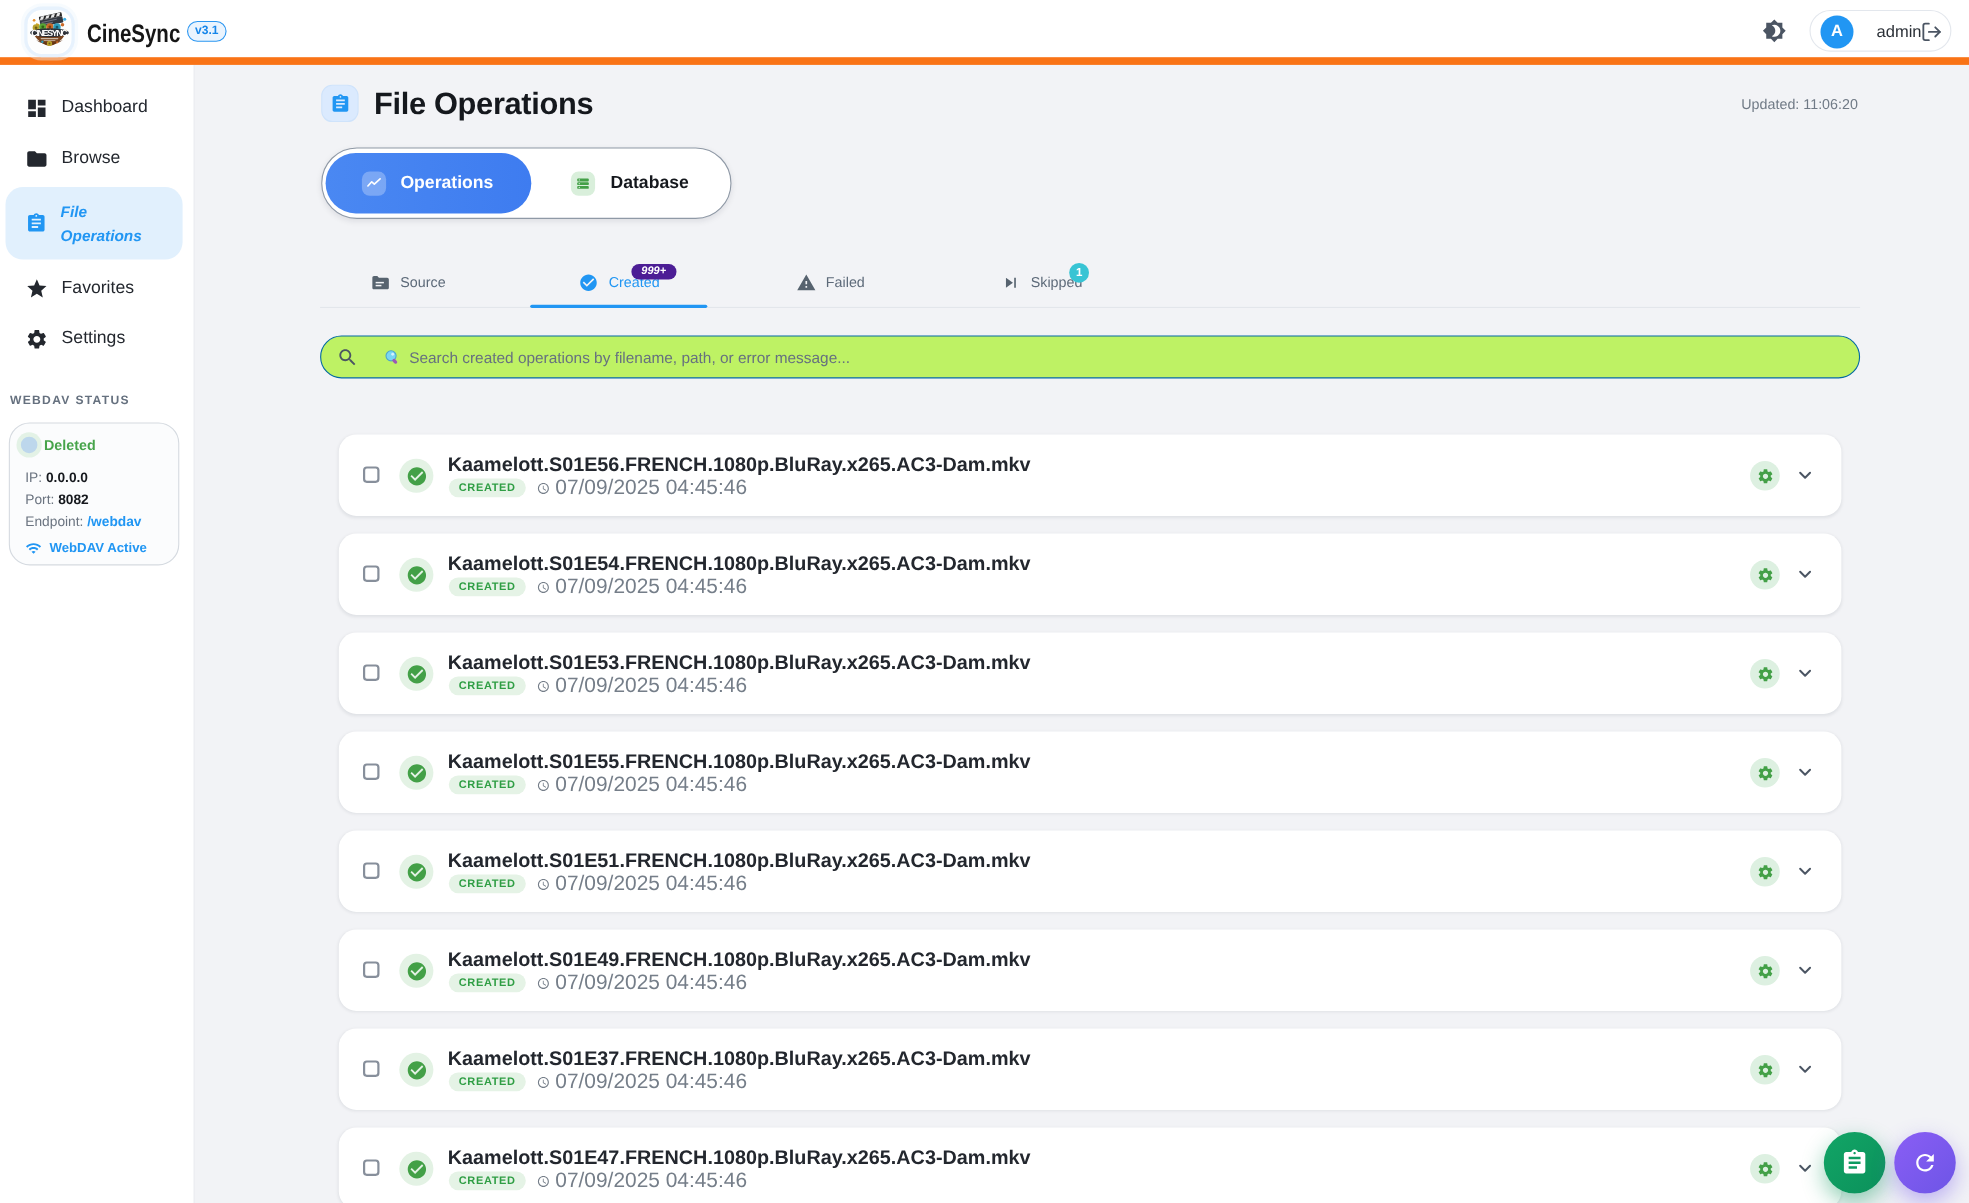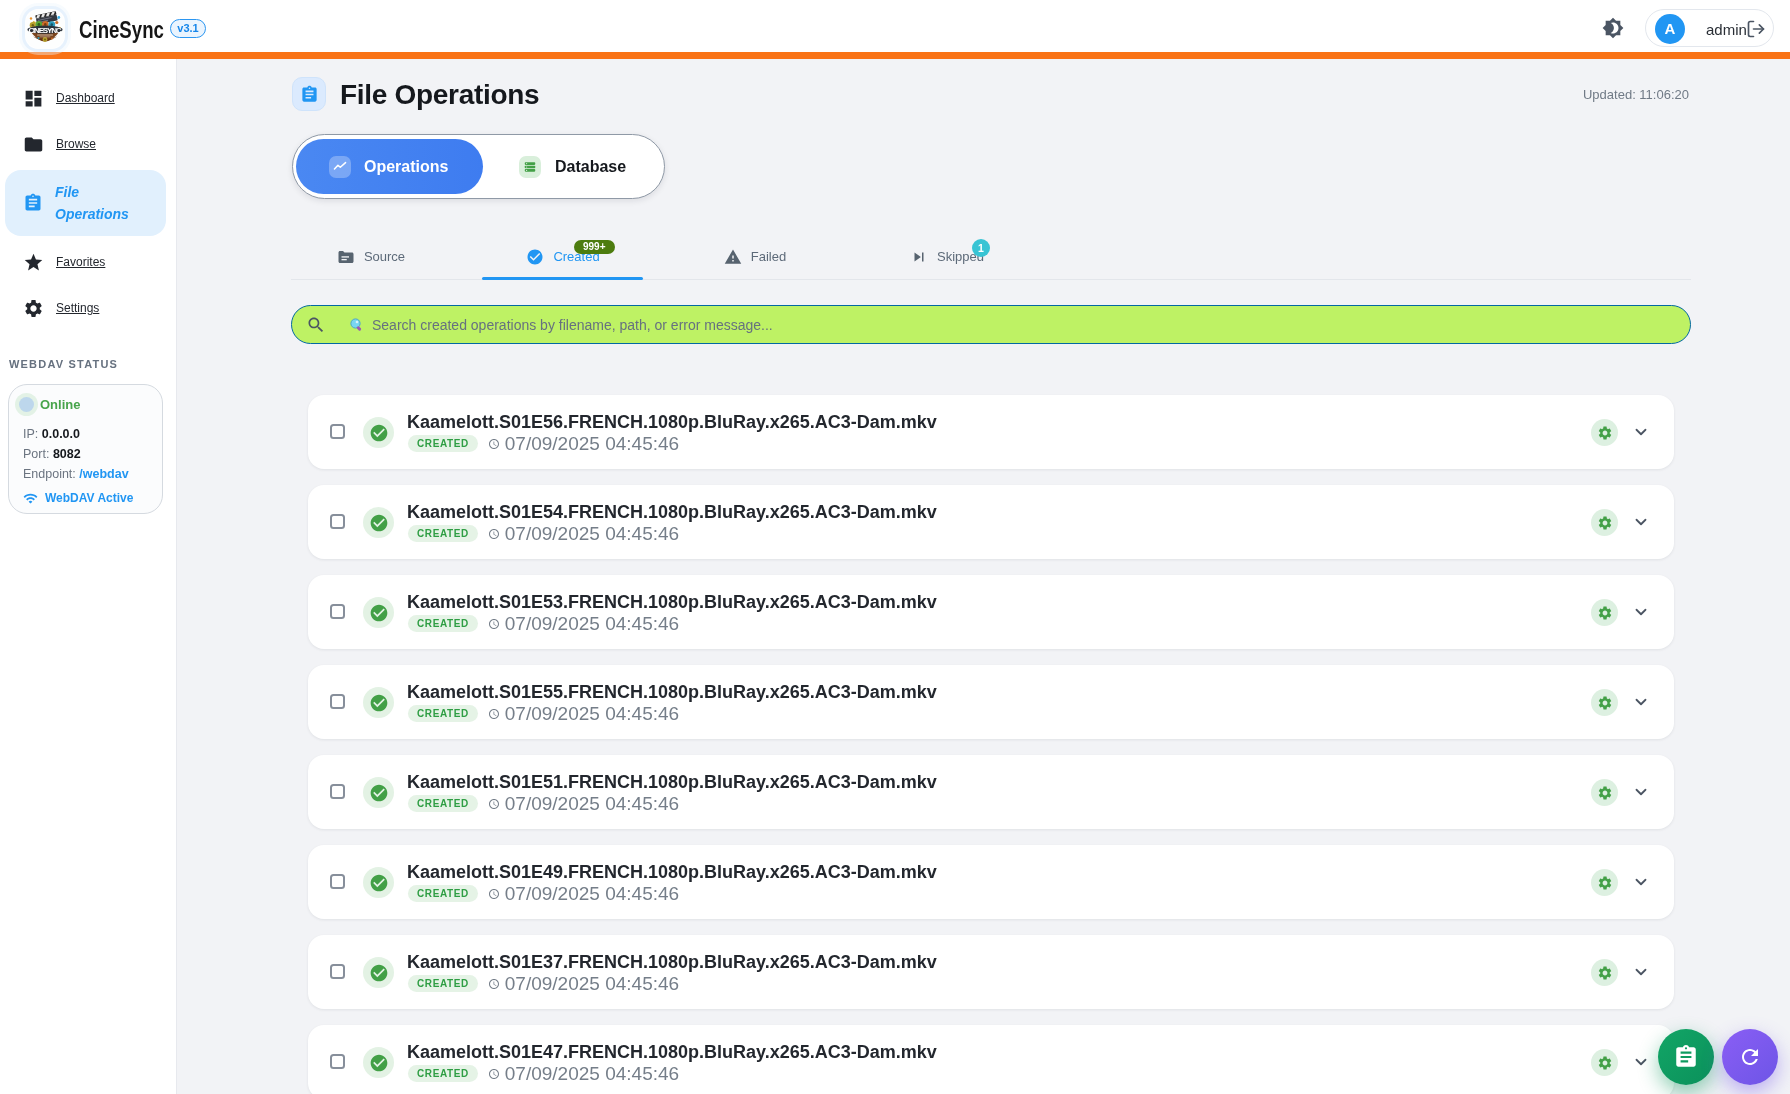--- a/index.html
+++ b/index.html
@@ -16,21 +16,21 @@
 .userpill { position:absolute; left:1645px; top:9px; width:129px; height:38px; border:1px solid #e3e7ed; border-radius:19px; background:#fff; }
 .avatar { position:absolute; left:9px; top:4px; width:30px; height:30px; border-radius:50%; background:#2196f3; color:#fff; font-size:15px; font-weight:bold; text-align:center; line-height:30px; }
 .uname { position:absolute; left:60px; top:11px; font-size:15px; color:#2a2f36; }
 .logout { position:absolute; left:100px; top:9px; }
 
 
 .sidebar { position:absolute; left:0; top:59px; width:177px; height:1035px; background:#fff; border-right:1px solid #e7e9ee; z-index:10; }
 .nav { padding-top:19px; }
 .nitem { height:40px; margin:0 5px 6px 5px; display:flex; align-items:center; }
 .nitem svg { margin-left:18px; flex:none; }
-.nitem span { margin-left:12px; font-size:12px; color:#23272e;text-decoration:underline; }
+.nitem span { margin-left:12px; font-size:16px; color:#23272e; }
 .nactive { height:66px; margin:0 10px 6px 5px; background:#e1f0fd; border-radius:16px; display:flex; align-items:center;font-style:italic; }
 .nactive svg { margin-left:18px; flex:none; }
 .nactive div { margin-left:12px; font-size:14px; font-weight:bold; color:#2196f3; line-height:22px; }
 .whead { margin:30px 0 0 9px; font-size:11px; font-weight:bold; letter-spacing:1.2px; color:#66717f; }
 .wcard { position:absolute; left:8px; top:325px; width:155px; height:130px; background:#fbfcfd; border:1px solid #d5dae0; border-radius:19px; padding:10px 14px; }
 .wonline { display:flex; align-items:center; height:18px; margin:0 0 11px -4px; }
 .wdot { width:15px; height:15px; border-radius:50%; background:#bdd7ec; margin-right:6px; flex:none; box-shadow:0 0 0 4px rgba(104,190,110,.16); }
 .wonline b { font-size:13px; color:#47a44b; }
 .wrow { font-size:12.5px; color:#6b7480; height:20px; line-height:20px; }
 .wrow b { color:#15181d; }
@@ -51,21 +51,21 @@
 .segdb .itile { width:22px; height:22px; border-radius:7px; background:#d9efdb; display:flex; align-items:center; justify-content:center; }
 .segdb span { margin-left:14px; font-size:16px; font-weight:bold; color:#15181d; }
 
 .tabline { position:absolute; left:291px; top:279px; width:1400px; height:1px; background:#e3e6eb; }
 .tabs { position:absolute; left:287px; top:233px; height:47px; display:flex;gap:24px; }
 .tab { position:relative; width:168px; height:47px; display:flex; align-items:center; justify-content:center; }
 .tab svg { flex:none; }
 .tab span { margin-left:9px; font-size:13px; color:#5d6a79; }
 .tab.active span { color:#2196f3; }
 .underline { position:absolute; left:3px; bottom:0; width:161px; height:3px; background:#2196f3; border-radius:2px; }
-.b999 { position:absolute; left:95px; top:7px; height:14px; padding:0 9px; border-radius:8px; background:#4d7c0f; color:#fff; font-size:10px; font-weight:bold; line-height:14px; }
+.b999 { position:absolute; left:95px; top:7px; height:14px; padding:0 9px; border-radius:8px; background:#4c1d95; color:#fff; font-size:10px; font-weight:bold; line-height:14px;font-style:italic; }
 .b1 { position:absolute; left:109px; top:6px; width:18px; height:18px; border-radius:50%; background:#38c4d4; color:#fff; font-size:10.5px; font-weight:bold; text-align:center; line-height:18px; }
 
 .search { position:absolute; left:291px; top:305px; width:1400px; height:39px; background:#bef264; border:1px solid #0369a1; border-radius:20px; display:flex; align-items:center; }
 .search .mag { margin-left:14px; }
 .search .emoji { margin-left:23px; }
 .search .ph { margin-left:7px; font-size:14px; color:#66717f; }
 
 
 .list { position:absolute; left:308px; top:395px; width:1366px; }
 .card { position:relative; width:1366px; height:74px; margin-bottom:16px; background:#fff; border-radius:16px; box-shadow:0 1px 3px rgba(15,23,42,.08); }
@@ -117,21 +117,21 @@
       <svg width="21" height="21" viewBox="0 0 24 24" fill="#23272e">
             <path d="M19.14 12.94c.04-.3.06-.61.06-.94 0-.32-.02-.64-.07-.94l2.03-1.58c.18-.14.23-.41.12-.61l-1.92-3.32c-.12-.22-.37-.29-.59-.22l-2.39.96c-.5-.38-1.03-.7-1.62-.94l-.36-2.54c-.04-.24-.24-.41-.48-.41h-3.84c-.24 0-.43.17-.47.41l-.36 2.54c-.59.24-1.13.57-1.62.94l-2.39-.96c-.22-.08-.47 0-.59.22L2.74 8.87c-.12.21-.08.47.12.61l2.03 1.58c-.05.3-.09.63-.09.94s.02.64.07.94l-2.03 1.58c-.18.14-.23.41-.12.61l1.92 3.32c.12.22.37.29.59.22l2.39-.96c.5.38 1.03.7 1.62.94l.36 2.54c.05.24.24.41.48.41h3.84c.24 0 .44-.17.47-.41l.36-2.54c.59-.24 1.13-.56 1.62-.94l2.39.96c.22.08.47 0 .59-.22l1.92-3.32c.12-.22.07-.47-.12-.61l-2.01-1.58zM12 15.6c-1.98 0-3.6-1.62-3.6-3.6s1.62-3.6 3.6-3.6 3.6 1.62 3.6 3.6-1.62 3.6-3.6 3.6z"></path>
           </svg>
       <span>Settings</span>
     </div>
   </div>
   <div class="whead">WEBDAV STATUS</div>
   <div class="wcard">
     <div class="wonline">
           <div class="wdot"></div>
-          <b>Online</b>
+          <b>Deleted</b>
         </div>
     <div class="wrow">IP: <b>0.0.0.0</b></div>
     <div class="wrow">Port: <b>8082</b></div>
     <div class="wrow">Endpoint: <span class="ep">/webdav</span></div>
     <div class="wactive">
       <svg width="15" height="15" viewBox="0 0 24 24" fill="#2196f3">
             <path d="M1 9l2 2c4.97-4.97 13.03-4.97 18 0l2-2C16.93 2.93 7.08 2.93 1 9zm8 8l3 3 3-3c-1.65-1.66-4.34-1.66-6 0zm-4-4l2 2c2.76-2.76 7.24-2.76 10 0l2-2C15.14 9.14 8.87 9.14 5 13z"></path>
           </svg>
       <span>WebDAV Active</span>
     </div>

